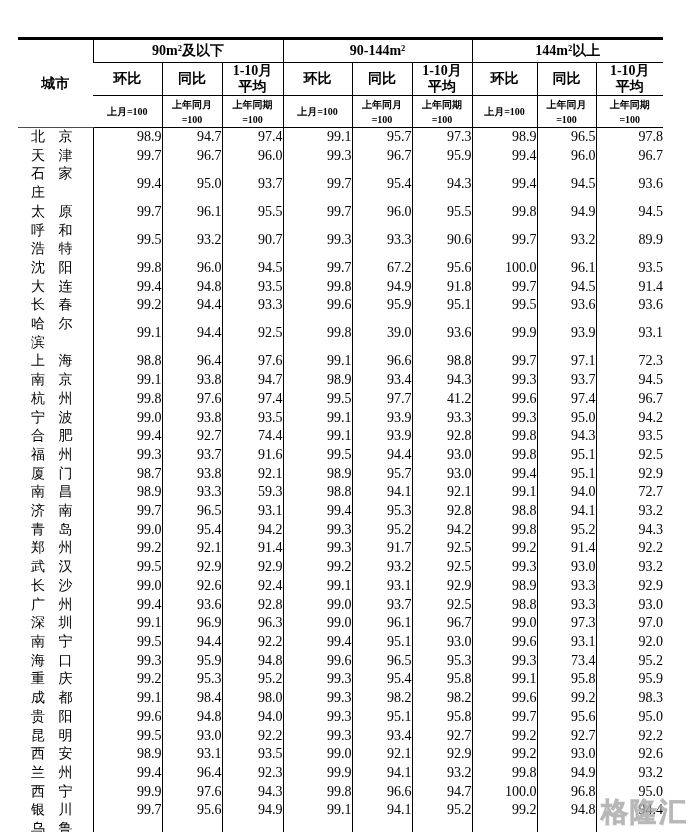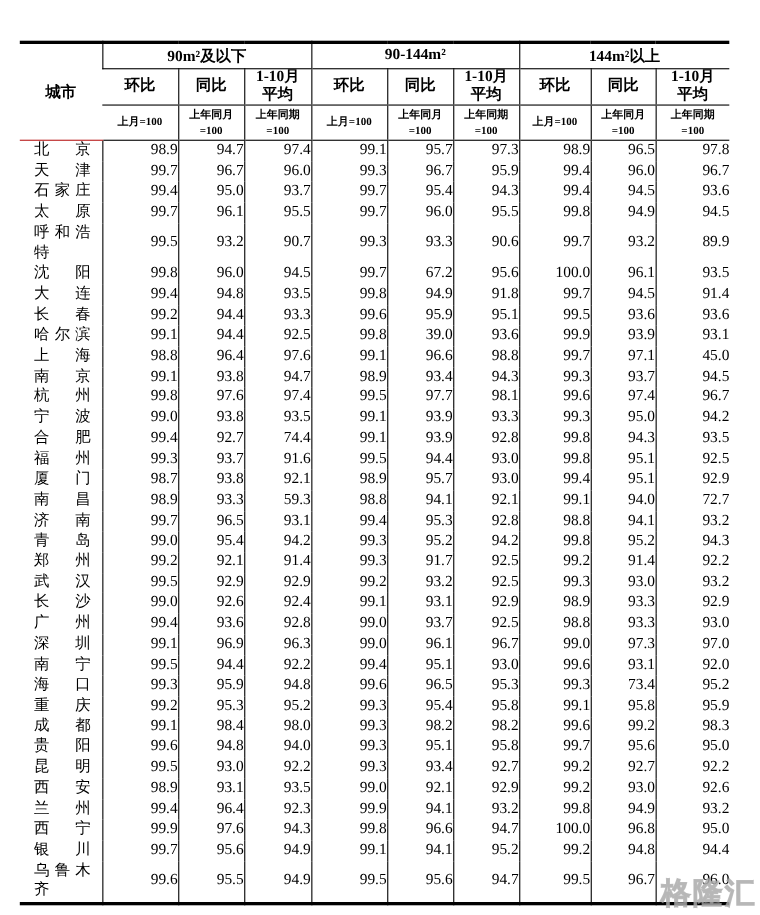--- a/index.html
+++ b/index.html
@@ -55,21 +55,21 @@
     vertical-align: middle;
   }
   td.num {
     text-align: right;
     padding-right: 8px;
   }
   td.city span {
     display: block;
     text-align: justify;
     text-align-last: justify;
-    padding: 0 10px 0 13px;
+    padding: 0 20px 0 13px;
   }
   .watermark {
     position: absolute;
     right: 3px;
     bottom: 2px;
     font-family: "Liberation Sans", "DejaVu Sans", sans-serif;
     font-size: 27px;
     font-weight: bold;
     letter-spacing: 2px;
     color: rgba(200, 200, 200, 0.55);
@@ -277,21 +277,21 @@
             <span>上海</span>
           </td>
       <td class="num">98.8</td>
       <td class="num">96.4</td>
       <td class="num">97.6</td>
       <td class="num">99.1</td>
       <td class="num">96.6</td>
       <td class="num">98.8</td>
       <td class="num">99.7</td>
       <td class="num">97.1</td>
-      <td class="num">45.0</td>
+      <td class="num">72.3</td>
     </tr>
 
     <tr>
       <td class="city">
             <span>南京</span>
           </td>
       <td class="num">99.1</td>
       <td class="num">93.8</td>
       <td class="num">94.7</td>
       <td class="num">98.9</td>
@@ -304,21 +304,21 @@
 
     <tr>
       <td class="city">
             <span>杭州</span>
           </td>
       <td class="num">99.8</td>
       <td class="num">97.6</td>
       <td class="num">97.4</td>
       <td class="num">99.5</td>
       <td class="num">97.7</td>
-      <td class="num">98.1</td>
+      <td class="num">41.2</td>
       <td class="num">99.6</td>
       <td class="num">97.4</td>
       <td class="num">96.7</td>
     </tr>
 
     <tr>
       <td class="city">
             <span>宁波</span>
           </td>
       <td class="num">99.0</td>

